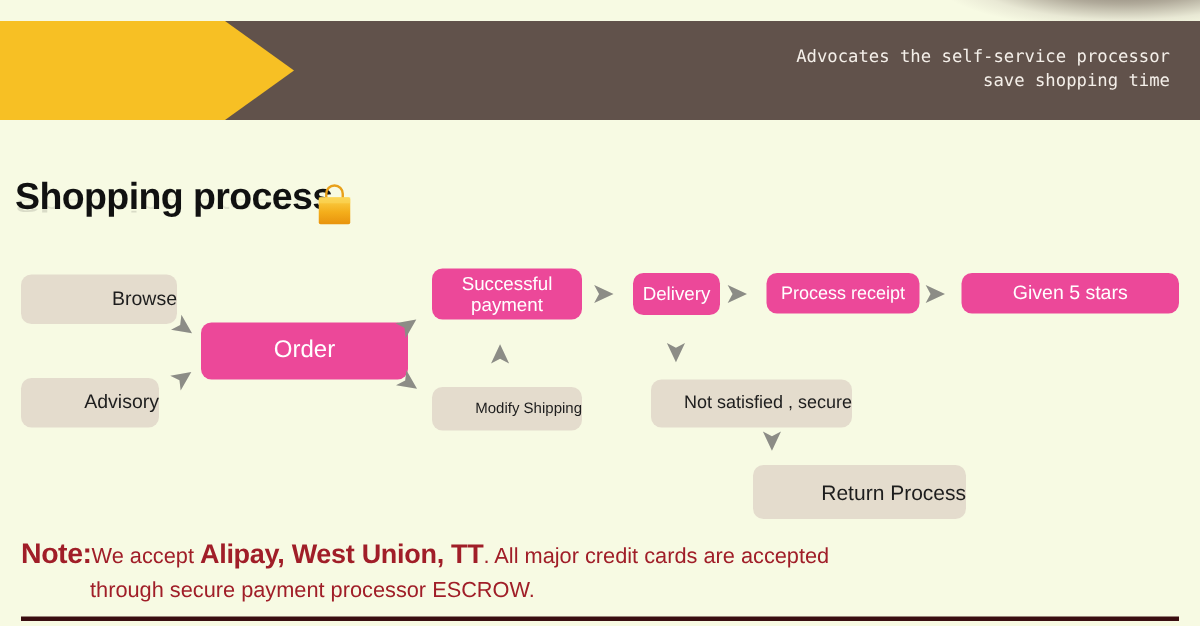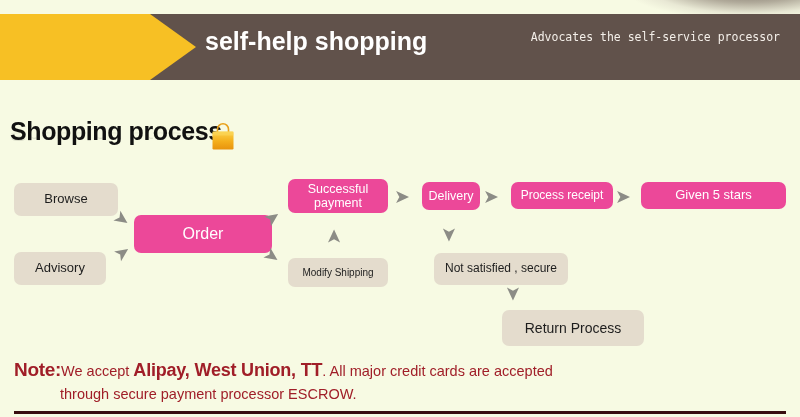--- a/index.html
+++ b/index.html
@@ -129,20 +129,21 @@
     box-sizing: border-box;
     line-height: 1.15;
   }
   .node-blue {
     background: #ec4899;
     color: #ffffff;
   }
   .node-tan {
     background: #e4dccd;
     color: #1d1d1d;
+    justify-content: flex-end;
   }
   .arrow {
     position: absolute;
     color: #8c8c86;
     line-height: 1;
     font-size: 20px;
     pointer-events: none;
   }
 
   
@@ -178,23 +179,23 @@
     background: #3a0d10;
   }
 </style>
 </head>
 <body>
 
 <div id="header-banner">
   <div id="header-corner-swoosh"></div>
   <div id="header-bar"></div>
   <div id="header-arrow"></div>
-  <div id="header-title">self-help shopping</div>
   <div id="header-tagline">
     <div>Advocates the self-service processor</div>
+    <div>save shopping time</div>
   </div>
 </div>
 
 <div id="section-title-wrap">
   <div id="section-title">Shopping process</div>
   <div id="section-title-reflection">Shopping process</div>
   <svg id="shopping-bag-icon" viewBox="0 0 30 30">
     <defs>
       <linearGradient id="bagGrad" x1="0" y1="0" x2="0" y2="1">
         <stop offset="0%" stop-color="#fbd24b"></stop>

